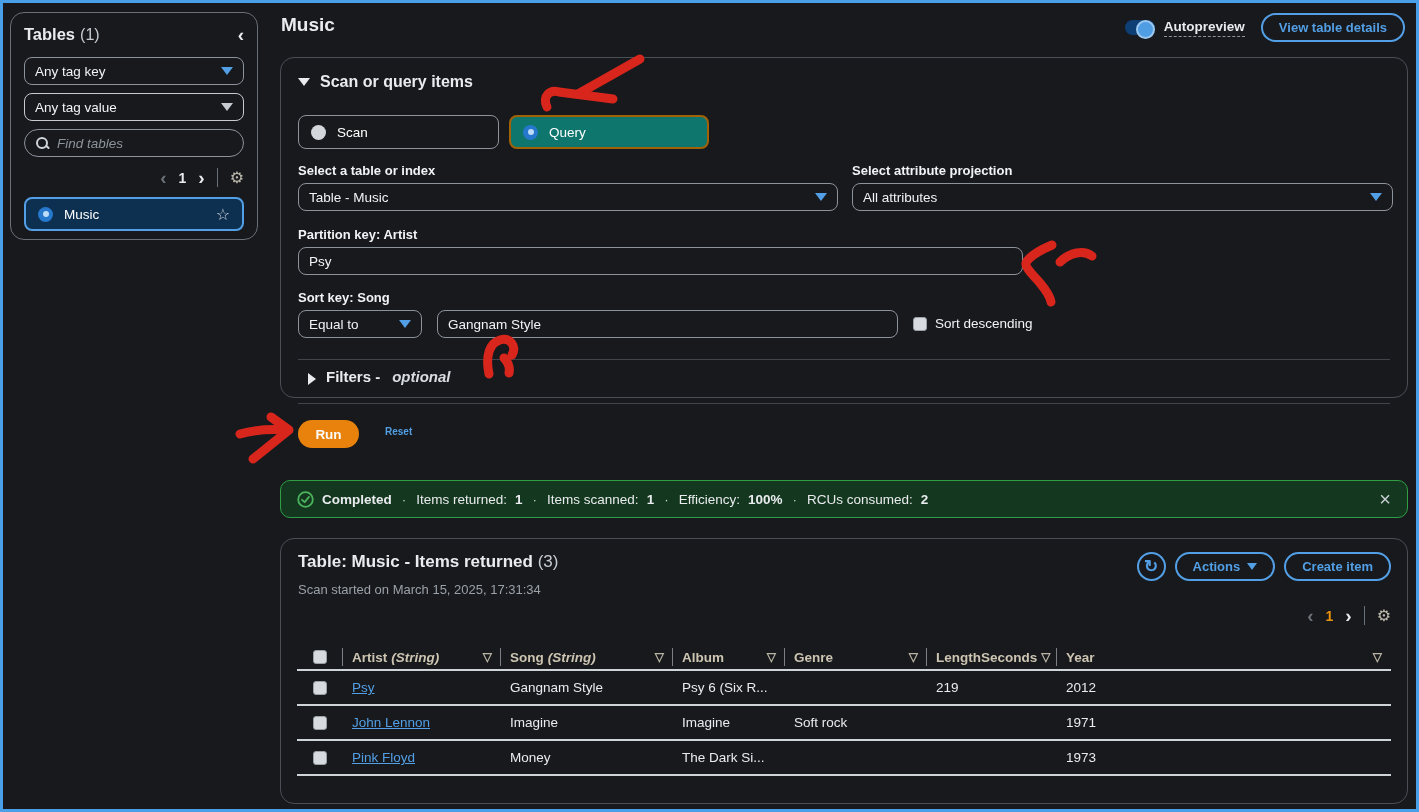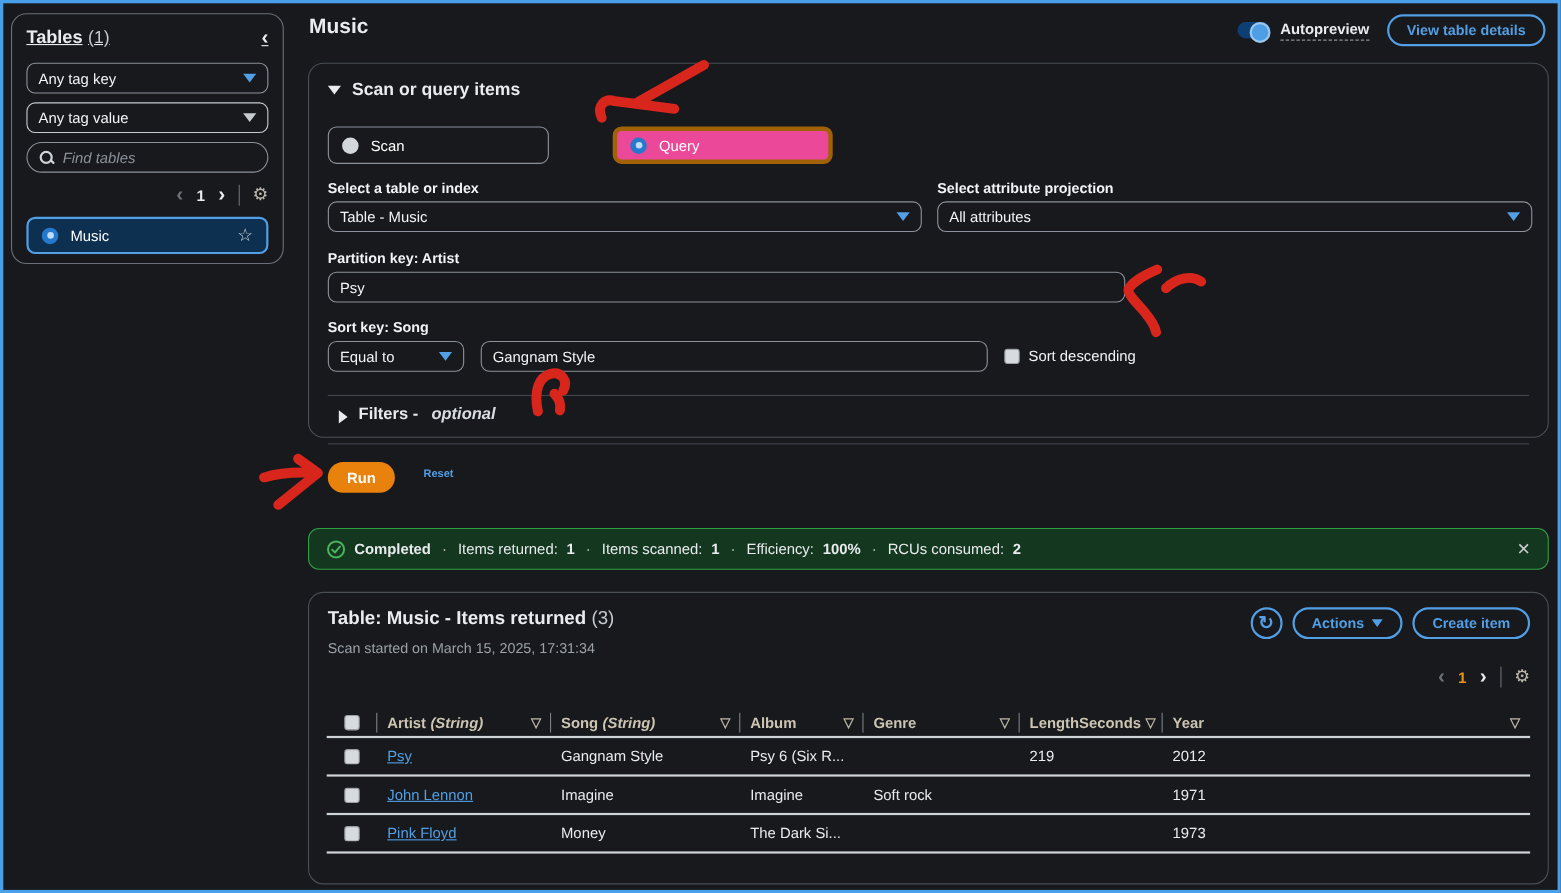--- a/index.html
+++ b/index.html
@@ -48,21 +48,21 @@
     content:''; position:absolute; left:4.5px; top:4.5px; width:6px; height:6px;
     border-radius:50%; background:#bcdcf8;
   }
   .label { font-size:13px; font-weight:bold; color:#f1f3f5; }
 
   
   .sidebar {
     position:absolute; left:10px; top:12px; width:248px; height:228px;
     border:1px solid #6a7077; border-radius:14px; padding:12px 13px; z-index:2;
   }
-  .sb-head { display:flex; align-items:center;text-decoration:underline; }
+  .sb-head { display:flex; align-items:center; }
   .sb-title { font-size:16.5px; font-weight:bold; }
   .sb-count { font-size:16px; color:#c6cbd1; margin-left:5px; }
   .sb-collapse { margin-left:auto; }
   .sb-row { margin-top:8px; }
   .search-input {
     border-radius:14px; gap:8px;
   }
   .search-input input {
     background:transparent; border:none; outline:none; color:#e9ebee;
     font-style:italic; font-size:13.5px; width:140px; font-family:inherit;
@@ -96,21 +96,21 @@
   .query-panel { left:280px; top:57px; width:1128px; height:341px; }
   .qp-head { position:absolute; left:17px; top:15px; display:flex; align-items:center; gap:10px; cursor:pointer; }
   .tri-down { width:0; height:0; border-left:6px solid transparent; border-right:6px solid transparent; border-top:8px solid #e9ebee; }
   .tri-right { width:0; height:0; border-top:6px solid transparent; border-bottom:6px solid transparent; border-left:8px solid #e9ebee; }
   .qp-title { font-size:16px; font-weight:bold; }
   .mode-tile {
     position:absolute; height:34px; width:201px; border:1px solid #8d939b; border-radius:8px;
     display:flex; align-items:center; gap:11px; padding:0 12px; cursor:pointer;
     font-size:13.5px; color:#fff;
   }
-  .mode-tile.sel { border:4px solid #a16207; background:#ec4899;margin-left:48px; }
+  .mode-tile.sel { border:2px solid #a16207; background:#0f766e; }
   .abs { position:absolute; }
   .link { color:#539fe5; font-weight:bold; font-size:10px; cursor:pointer; }
   .hdiv { position:absolute; left:17px; right:17px; height:1px; background:#40454c; }
   .run-btn {
     position:absolute; left:17px; top:362px; width:61px; height:28px; border-radius:14px;
     background:#e8820c; color:#fdfbf7; font-weight:bold; font-size:13.5px; border:none;
     cursor:pointer; font-family:inherit;
   }
   input.text-field {
     background:#17191d; border:1px solid #8d939b; border-radius:8px; height:28px;

